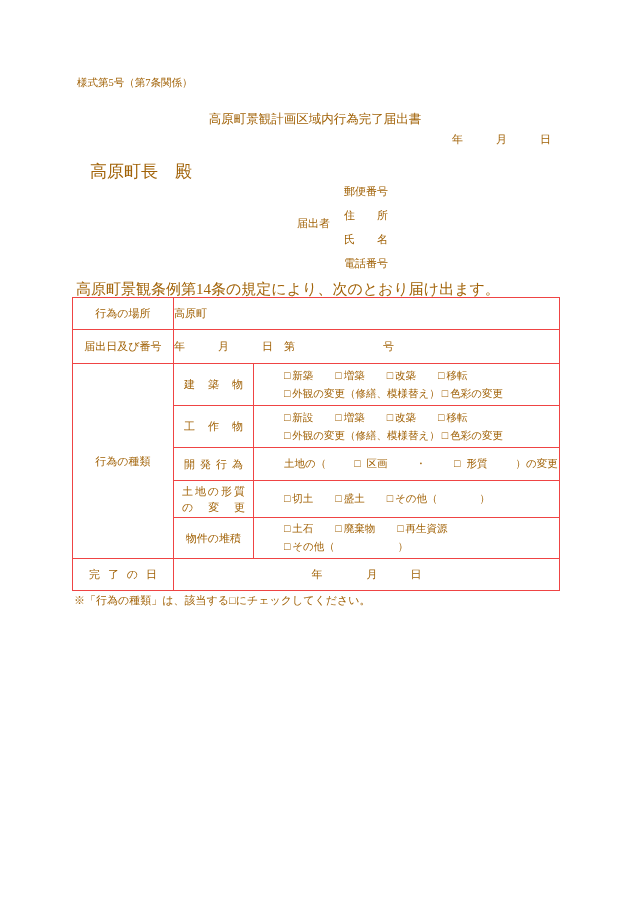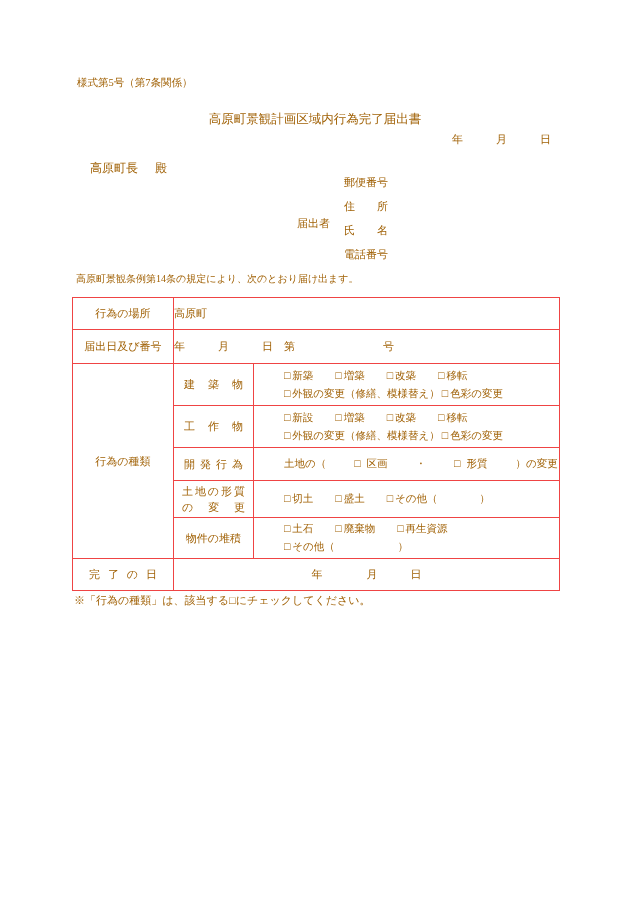--- a/index.html
+++ b/index.html
@@ -8,30 +8,30 @@
     width: 630px;
     height: 903px;
     background: #ffffff;
     font-family: "Liberation Serif", "DejaVu Serif", serif;
     color: #a16207;
     overflow: hidden;
   }
   .form-number { position: absolute; left: 77px; top: 76px; font-size: 10.5px; }
   .doc-title   { position: absolute; left: 0; right: 0; top: 111px; text-align: center; font-size: 12.5px; }
   .date-line   { position: absolute; right: 0; top: 132px; padding-right: 79px; font-size: 11px; text-align: right; }
-  .addressee   { position: absolute; left: 90px; top: 160px; font-size: 12px; }
+  .addressee   { position: absolute; left: 90px; top: 160px; font-size: 17px; }
   .addressee .honor { margin-left: 17px; }
 
   .applicant { position: absolute; left: 297px; top: 175px; display: flex; align-items: center; font-size: 11px; }
   .applicant-label { width: 47px; }
   .applicant-fields { display: flex; flex-direction: column; }
-  .field-row { height: 24px; display: flex; align-items: flex-start; }
+  .field-row { height: 24px; display: flex; align-items: flex-end; }
   .field-label { display: inline-block; min-width: 50px; white-space: pre; }
 
-  .intro { position: absolute; left: 76px; top: 272px; font-size: 10px; }
+  .intro { position: absolute; left: 76px; top: 280px; font-size: 15px; }
 
   table.form-table {
     position: absolute; left: 72px; top: 297px;
     width: 487px; border-collapse: collapse; table-layout: fixed;
   }
   .form-table td { border: 1px solid #ef4444; padding: 0; font-size: 11px; vertical-align: middle; }
   td.c { text-align: center; }
   .h31 { height: 31px; } .h33 { height: 33px; } .h41 { height: 41px; }
   .h32 { height: 32px; } .h36 { height: 36px; } .h40 { height: 40px; }
   .val-left { padding-left: 10px; }

